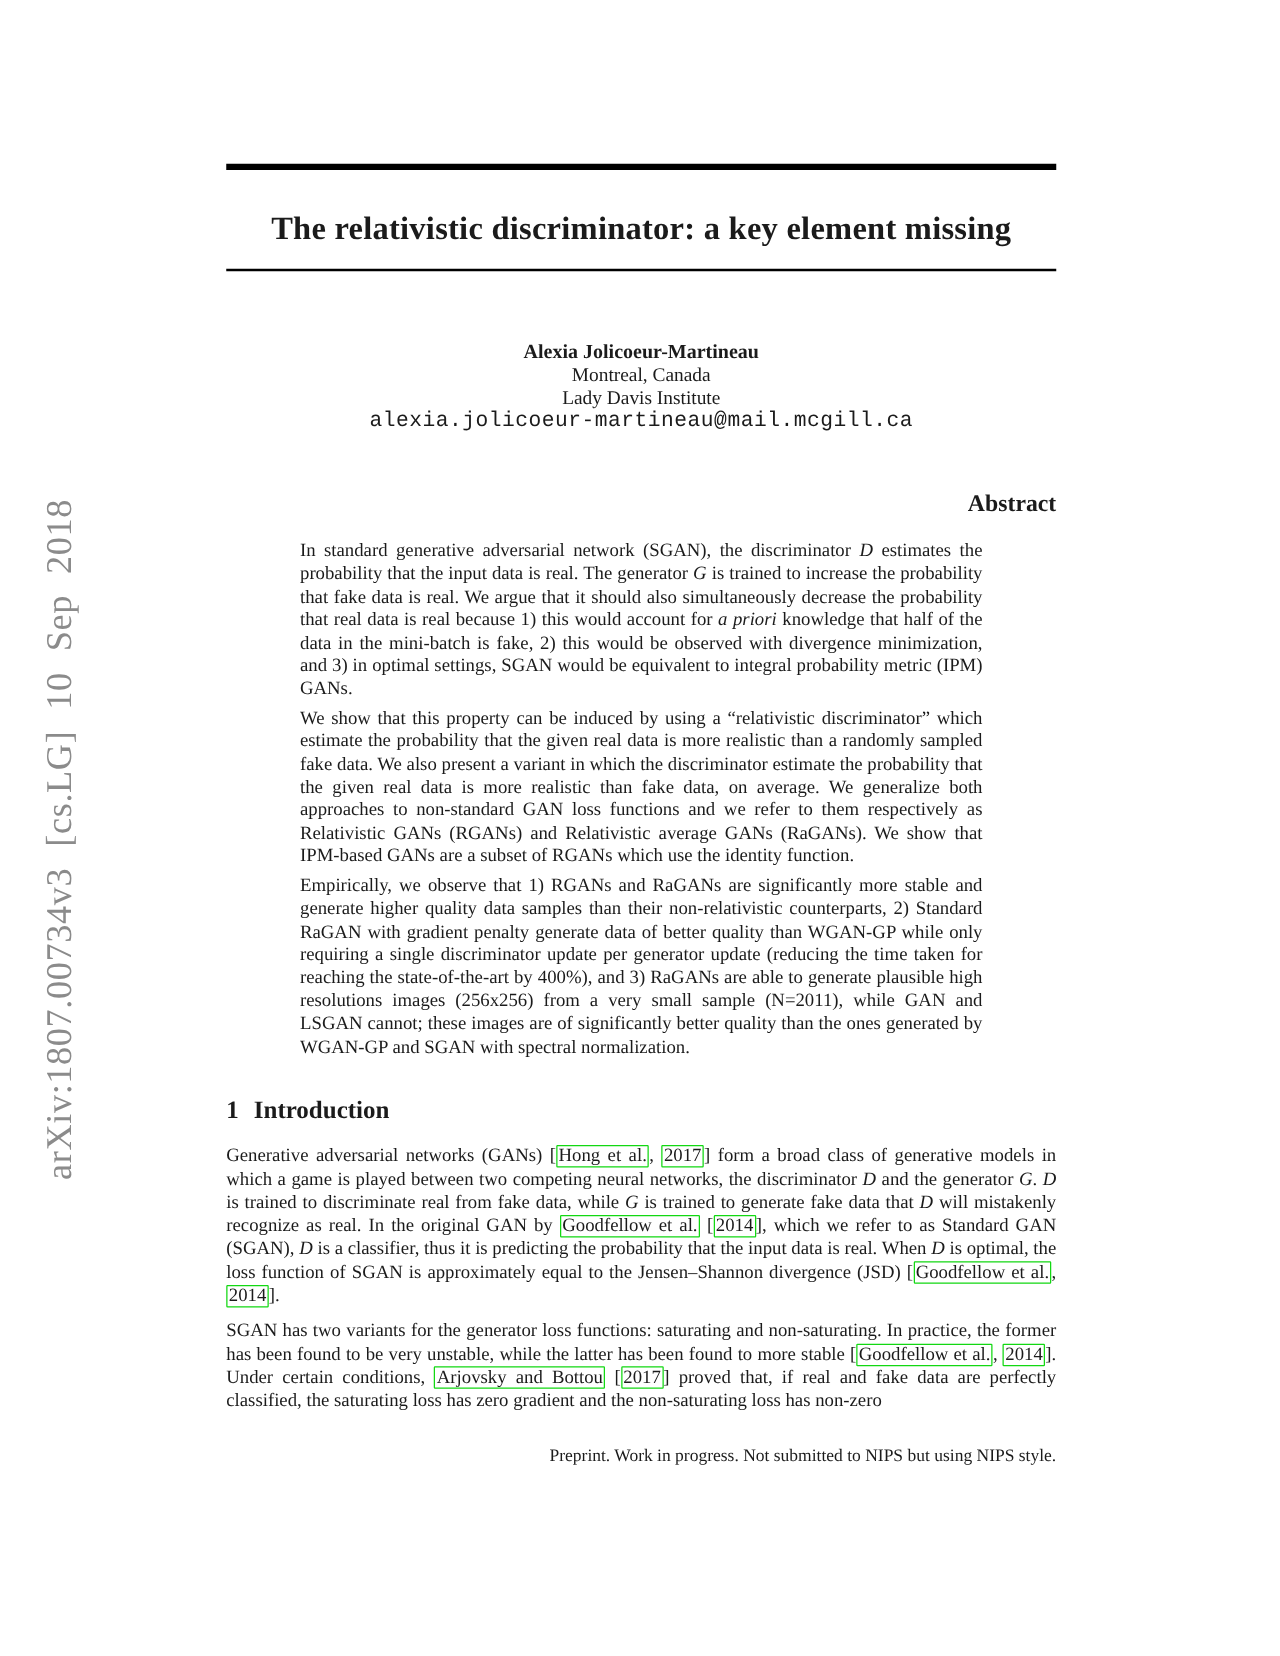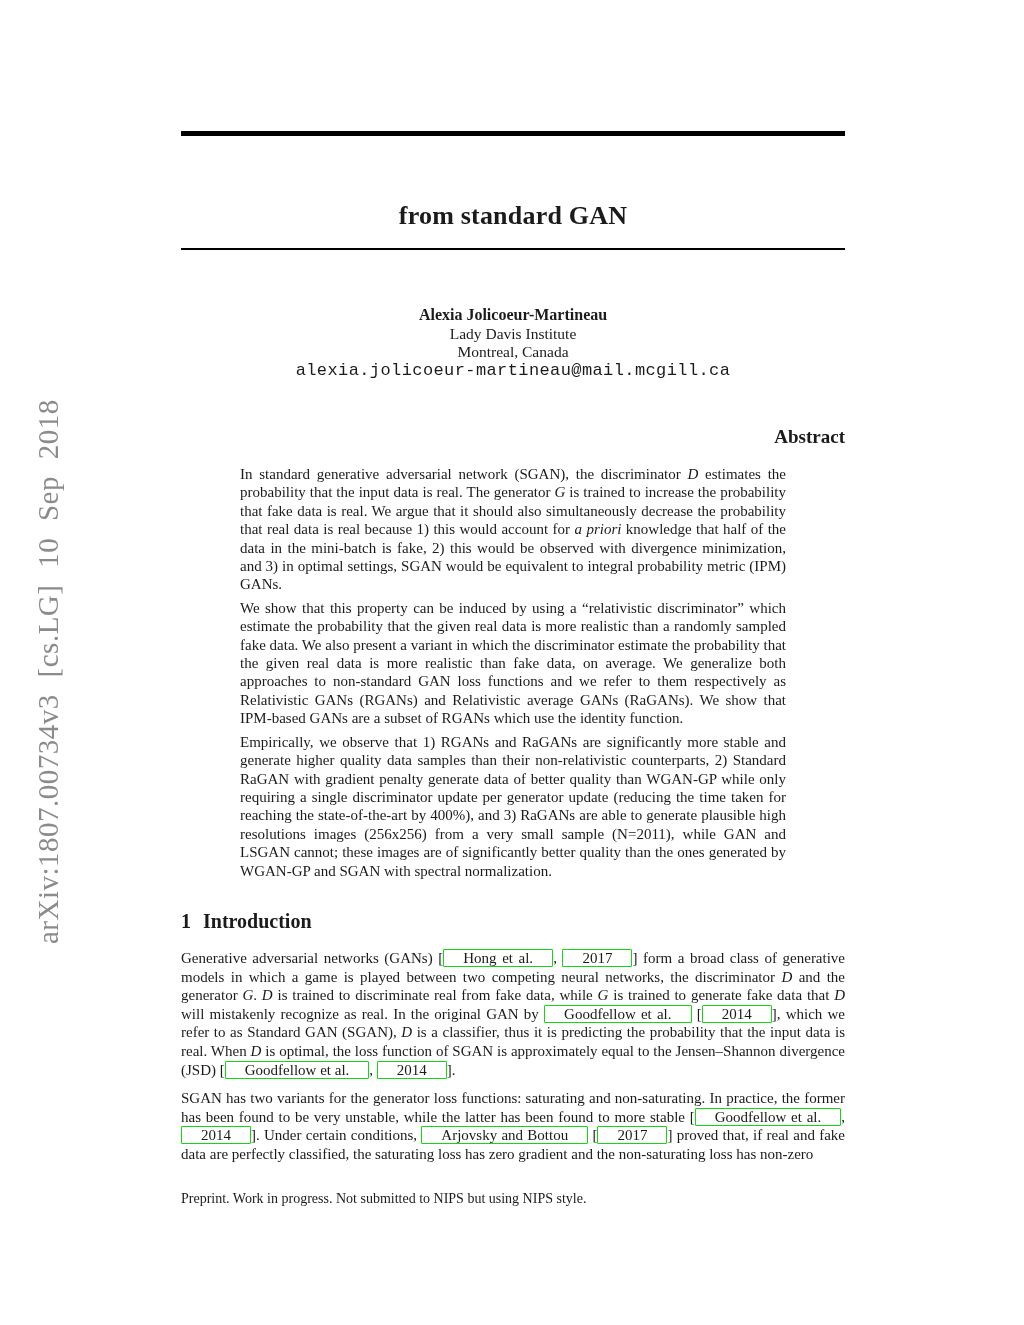--- a/index.html
+++ b/index.html
@@ -36,47 +36,47 @@
   .authors{margin-top:56px;text-align:center;font-size:15.5px;line-height:18.5px;}
   .author-name{font-weight:700;font-size:16px;}
   .email{font-family:"Liberation Mono", monospace;font-size:17px;letter-spacing:0.4px;}
   .abstract-heading{margin:46px 0 0;text-align:right;font-size:19px;font-weight:700;}
   .abstract{margin:17px 0 0 59px;width:546px;font-size:15px;line-height:18.4px;text-align:justify;}
   .abstract p{margin:0 0 5px;}
   .section-heading{margin:30px 0 14px;font-size:20px;font-weight:700;}
   .section-number{display:inline-block;min-width:22px;}
   .body-par{margin:16px 0 0;font-size:15px;line-height:18.6px;text-align:justify;}
   .body-par.follow{margin-top:10px;}
-  .footer-note{margin-top:28px;font-size:14px;}
+  .footer-note{margin-top:28px;font-size:14px;text-align:right;}
   .mvar{font-style:italic;}
   .cite{
     border:1.5px solid var(--citation-box);
-    padding:0 19px;
+    padding:0 1px;
     border-radius:1px;
   }
 </style>
 </head>
 <body>
 
 <div class="page">
 
   <div class="watermark">arXiv:1807.00734v3 [cs.LG] 10 Sep 2018</div>
 
   <div class="content">
 
     <div class="rule-thick"></div>
 
-    <h1 class="title"><br><span>from standard GAN</span></h1>
+    <h1 class="title"><span>The relativistic discriminator: a key element missing</span><br></h1>
 
     <div class="rule-thin"></div>
 
     <div class="authors">
       <div class="author-name">Alexia Jolicoeur-Martineau</div>
+      <div>Montreal, Canada</div>
       <div>Lady Davis Institute</div>
-      <div>Montreal, Canada</div>
       <div class="email">alexia.jolicoeur-martineau@mail.mcgill.ca</div>
     </div>
 
     <h2 class="abstract-heading">Abstract</h2>
 
     <div class="abstract">
       <p><span>In standard generative adversarial network (SGAN), the discriminator </span><span class="mvar">D</span><span> estimates the probability that the input data is real. The generator </span><span class="mvar">G</span><span> is trained to increase the probability that fake data is real. We argue that it should also simultaneously decrease the probability that real data is real because 1) this would account for </span><span class="mvar">a priori</span><span> knowledge that half of the data in the mini-batch is fake, 2) this would be observed with divergence minimization, and 3) in optimal settings, SGAN would be equivalent to integral probability metric (IPM) GANs.</span></p>
       <p><span>We show that this property can be induced by using a “relativistic discriminator” which estimate the probability that the given real data is more realistic than a randomly sampled fake data. We also present a variant in which the discriminator estimate the probability that the given real data is more realistic than fake data, on average. We generalize both approaches to non-standard GAN loss functions and we refer to them respectively as Relativistic GANs (RGANs) and Relativistic average GANs (RaGANs). We show that IPM-based GANs are a subset of RGANs which use the identity function.</span></p>
       <p><span>Empirically, we observe that 1) RGANs and RaGANs are significantly more stable and generate higher quality data samples than their non-relativistic counterparts, 2) Standard RaGAN with gradient penalty generate data of better quality than WGAN-GP while only requiring a single discriminator update per generator update (reducing the time taken for reaching the state-of-the-art by 400%), and 3) RaGANs are able to generate plausible high resolutions images (256x256) from a very small sample (N=2011), while GAN and LSGAN cannot; these images are of significantly better quality than the ones generated by WGAN-GP and SGAN with spectral normalization.</span></p>
     </div>

